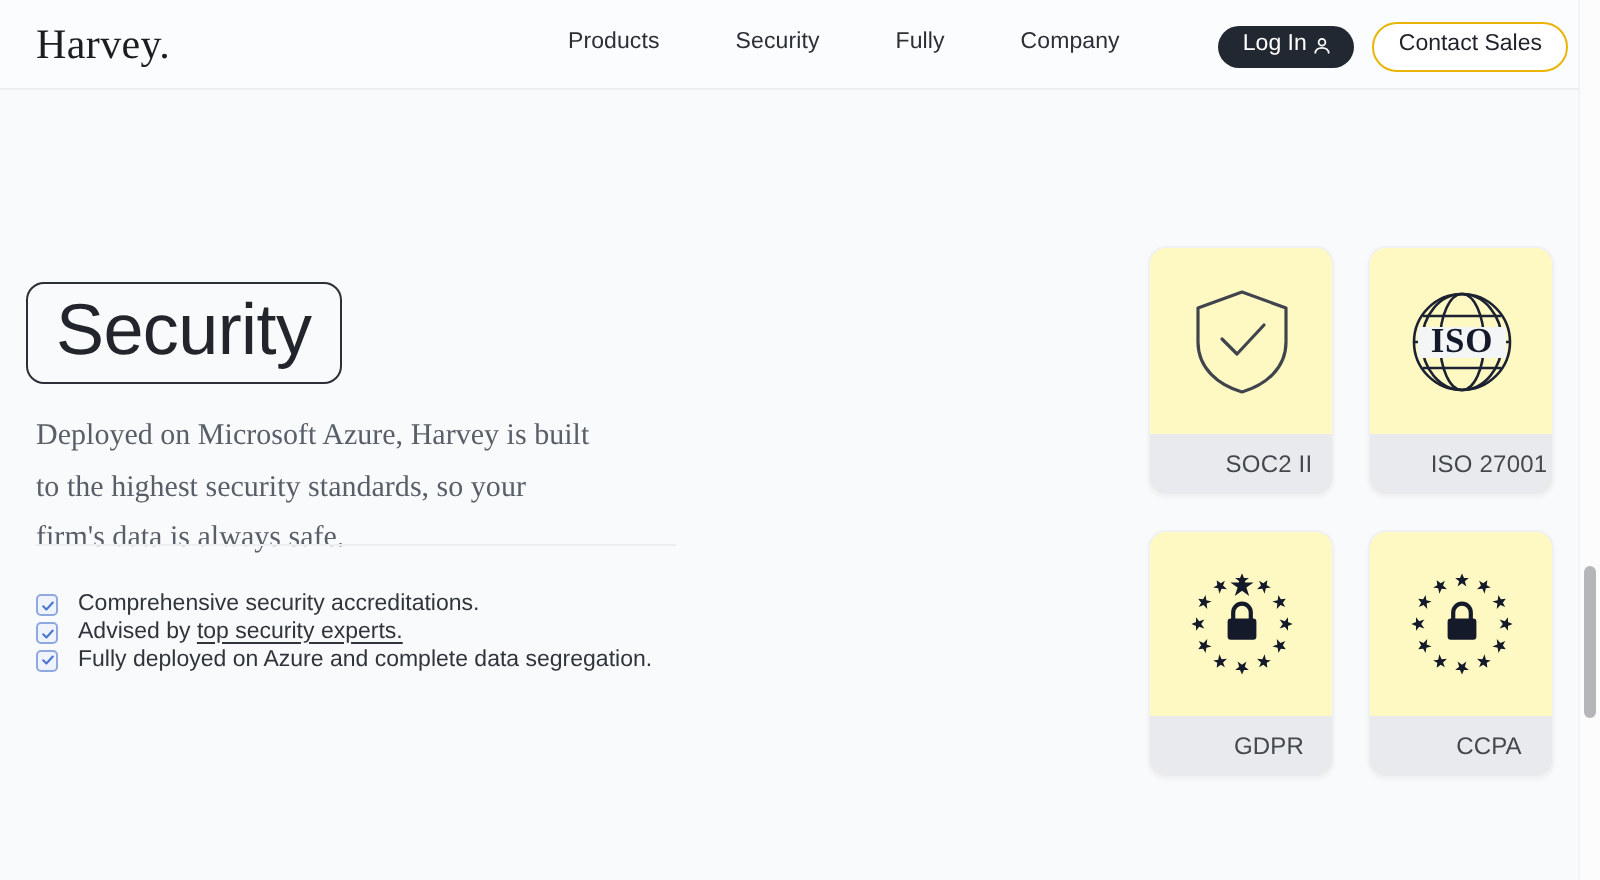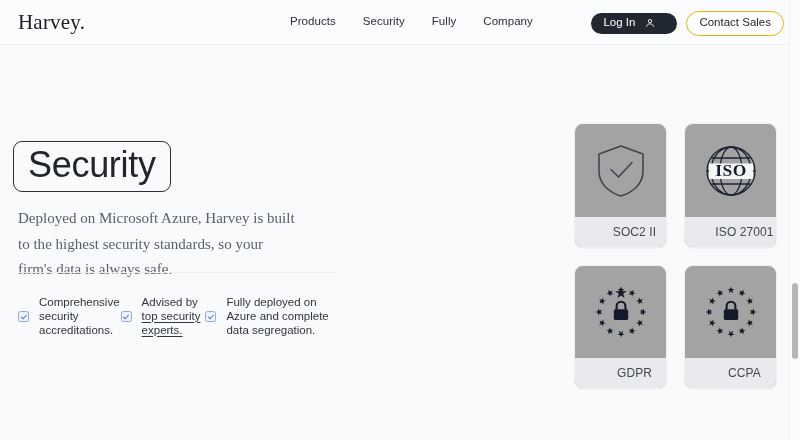--- a/index.html
+++ b/index.html
@@ -20,35 +20,35 @@
     border-bottom: 1px solid #eceef1;
     display: flex; align-items: center;
   }
   .logo {
     position: absolute; left: 18px; top: 10px;
     font-family: "Liberation Serif", serif;
     font-size: 21px; font-weight: 400;
     color: #1a1d21; letter-spacing: 0.2px;
   }
   .nav {
-    position: absolute; left: 290px; top: 15px;
-    display: flex; gap: 27px; align-items: center;
+    position: absolute; left: 284px; top: 15px;
+    display: flex; gap: 38px; align-items: center;
   }
   .nav-link {
     font-size: 11.5px; color: #2b2f36; letter-spacing: 0.05px;
     cursor: pointer; white-space: nowrap;
   }
   .header-actions {
     position: absolute; right: 16px; top: 11px;
     display: flex; align-items: center; gap: 9px;
   }
   .btn-login {
-    display: flex; align-items: center; gap: 10px;
+    display: flex; align-items: center; gap: 3px;
     background: #222831; color: #ffffff;
-    border-radius: 13px; padding: 4px 22px 5px 12px;
+    border-radius: 13px; padding: 4px 11px 5px 12px;
     font-size: 11.5px; cursor: pointer; border: none;
     line-height: 1;
   }
   .person-icon { display: block; width: 10px; height: 10px; }
   .btn-contact {
     background: #ffffff; color: #1f2329;
     border: 1px solid #eab308; border-radius: 13px;
     padding: 5px 12px 6px 12px; font-size: 11.5px;
     cursor: pointer; line-height: 1;
   }
@@ -72,21 +72,21 @@
     width: 280px;
     font-size: 15px; line-height: 1.72;
     color: #595f68; letter-spacing: 0.01px; font-family: Liberation Serif, serif;
   }
   .divider {
     position: absolute; left: 10px; top: 131px;
     width: 320px; height: 1px; background: #eceef1;
   }
   .checklist {
     position: absolute; left: 10px; top: 155px;
-    display: flex; flex-direction: row; 
+    display: flex; flex-direction: column; 
   }
   .check-row { display: flex; align-items: center; gap: 10px; }
   .checkbox {
     width: 11px; height: 11px; flex: 0 0 11px;
     border: 1px solid #8fa9e0; border-radius: 2.5px;
     background: #eef3fd;
     display: flex; align-items: center; justify-content: center;
   }
   .check-icon { display: block; width: 8px; height: 8px; }
   .check-text { font-size: 11.5px; color: #30353c; line-height: 1.2; }
@@ -97,21 +97,21 @@
 
   
   .badge-grid {
     position: absolute; left: 574px; top: 123px;
     display: grid;
     grid-template-columns: 93px 93px;
     grid-template-rows: 125px 124px;
     gap: 17px 17px;
   }
   .badge-card {
-    background: #a3a3a3;
+    background: #fef9c3;
     border: 1px solid #f0f1f3;
     border-radius: 9px;
     display: flex; flex-direction: column;
     align-items: center; justify-content: flex-start;
     overflow: hidden;
     box-shadow: 0 1px 2px rgba(20,25,35,0.04);
   }
   .badge-icon-wrap {
     flex: 1 1 auto;
     display: flex; align-items: center; justify-content: center;

